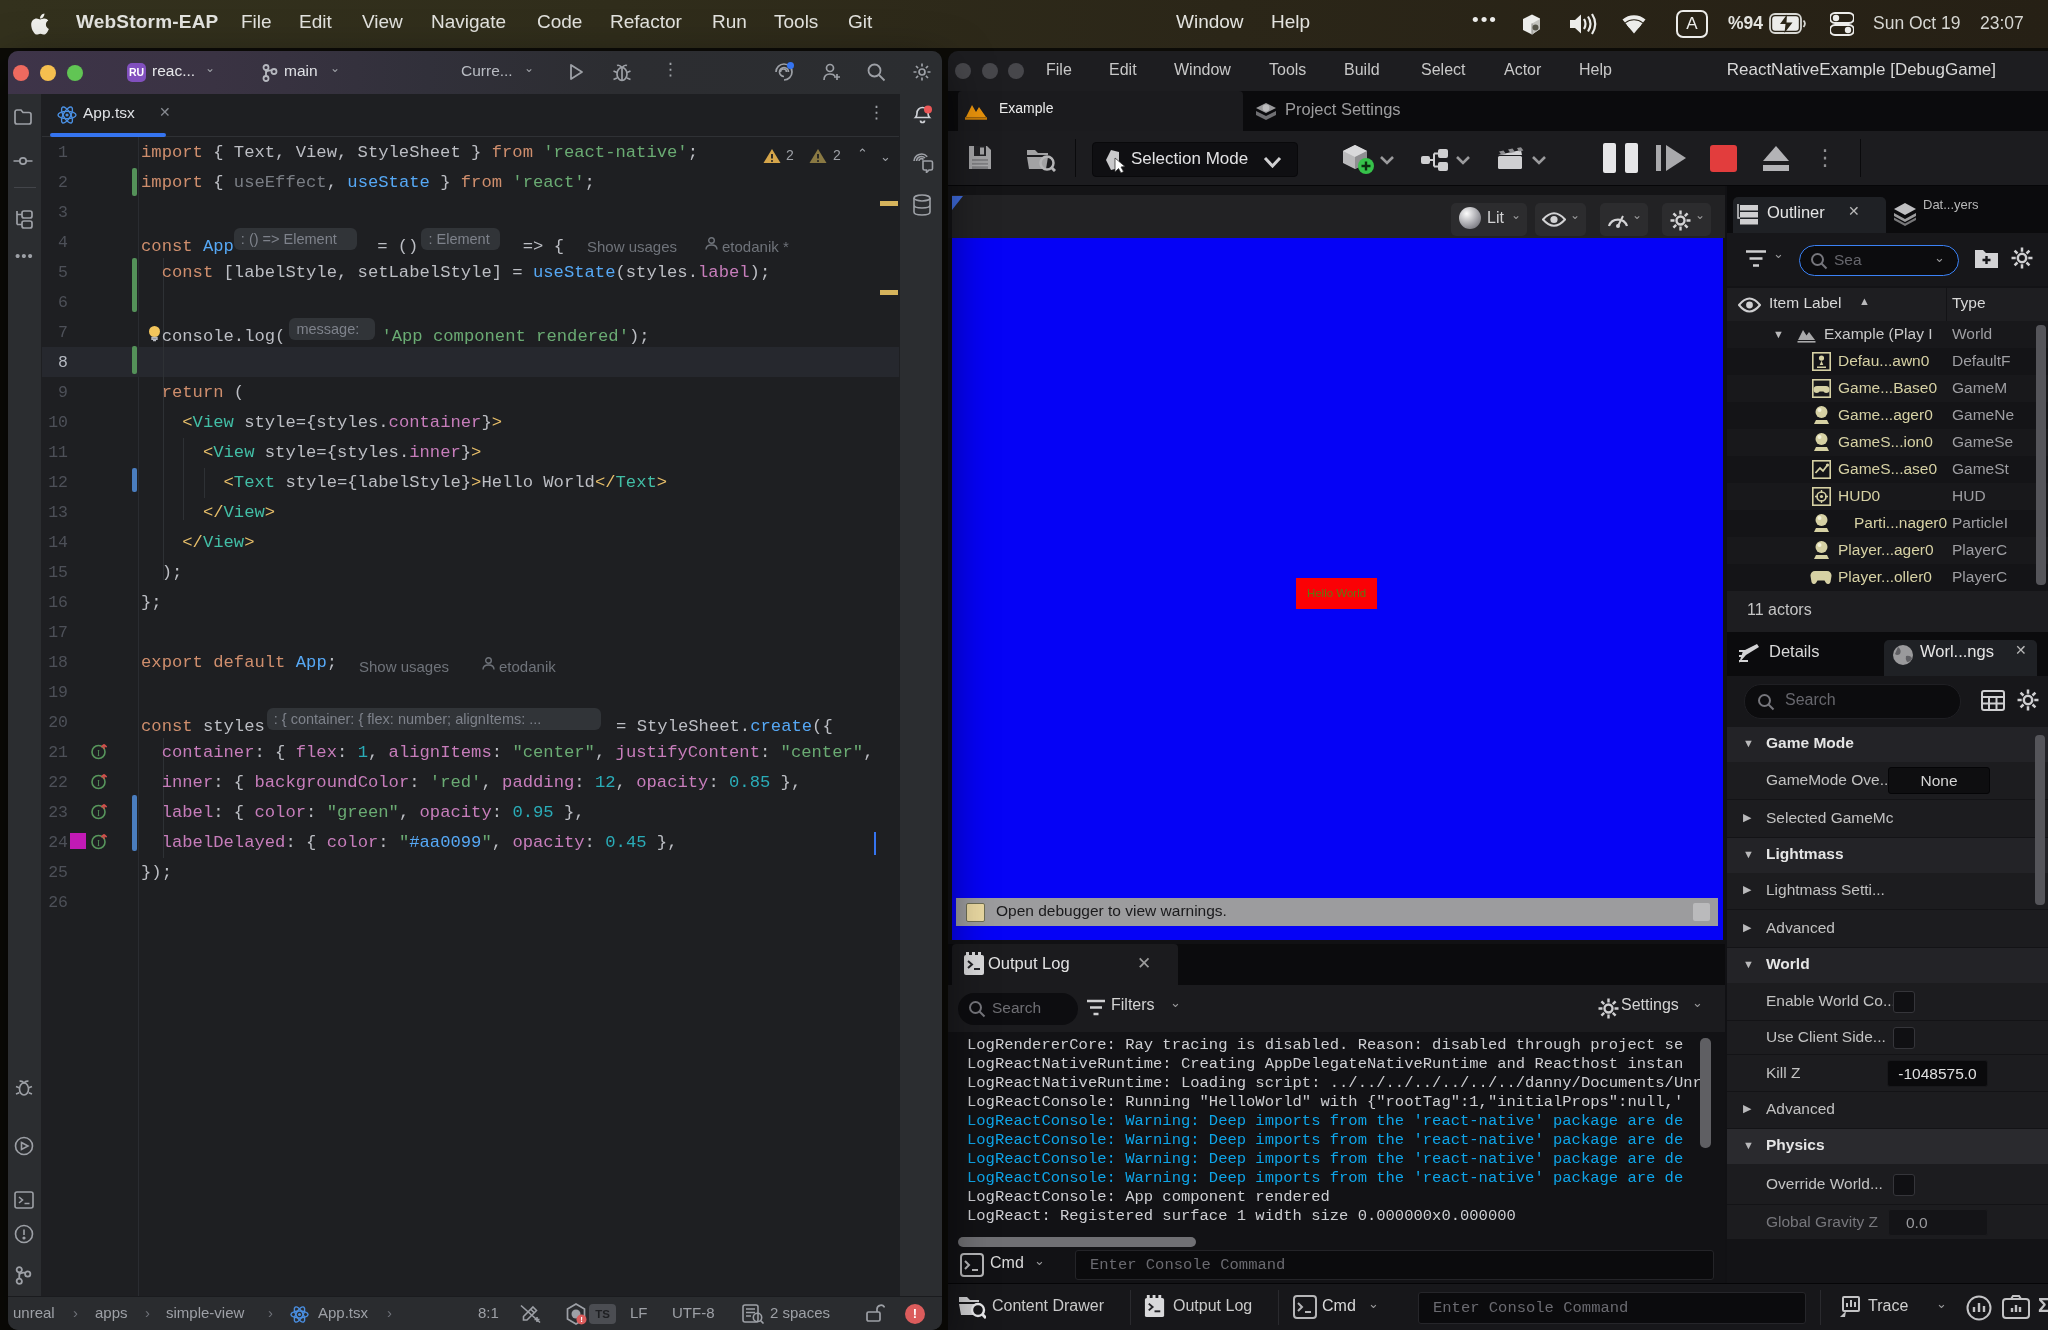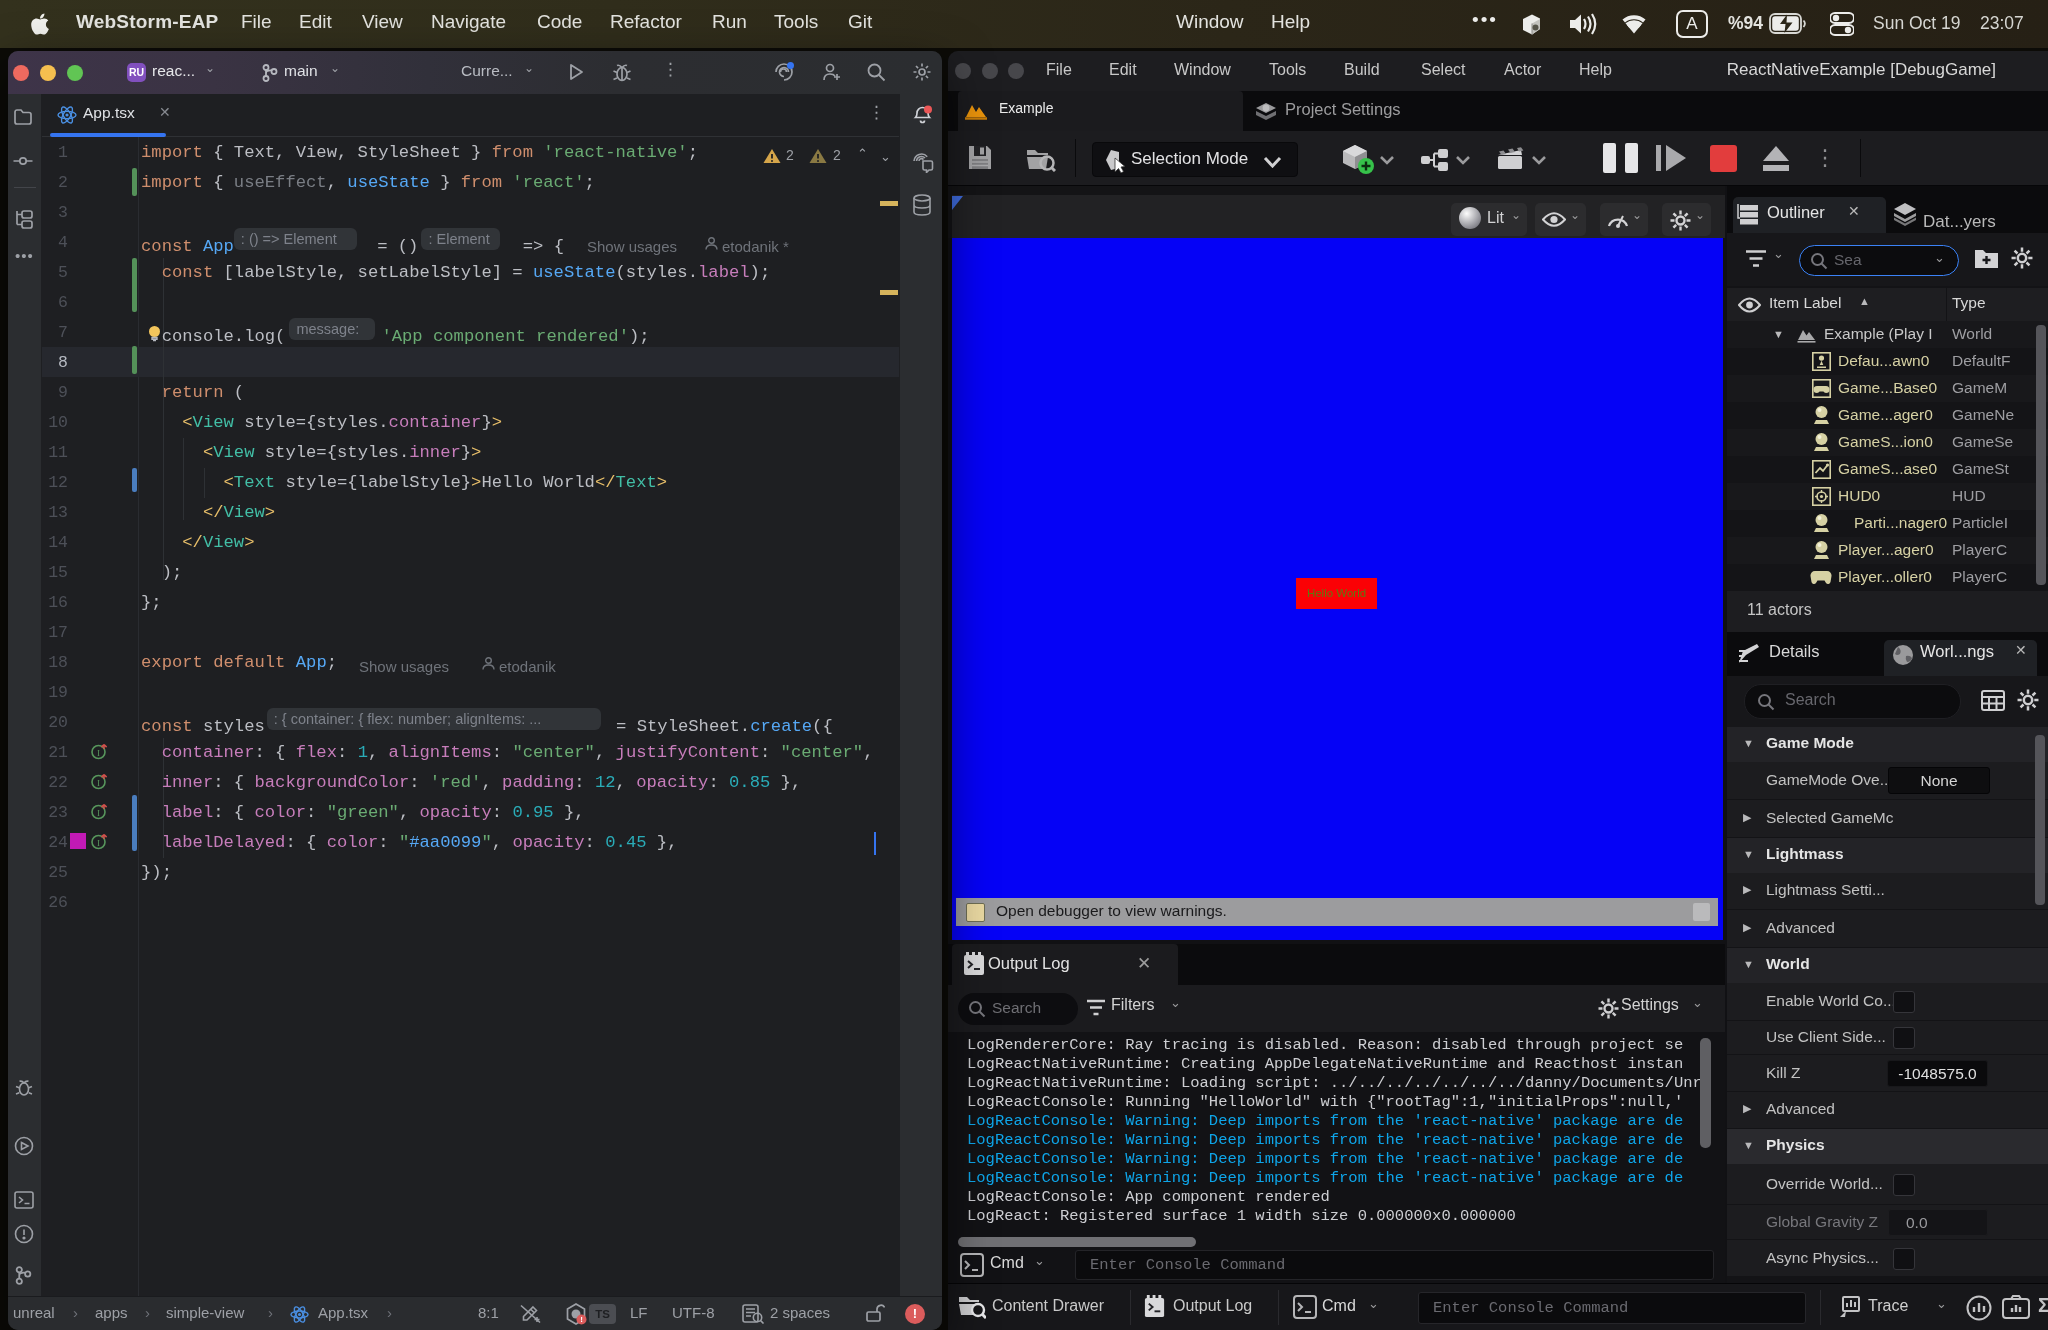--- a/index.html
+++ b/index.html
@@ -292,21 +292,21 @@
           <rect x="3" y="15" width="18" height="5.5" fill="#cfcfd1"></rect>
           <path d="M1 0 v14 h2" stroke="#cfcfd1" stroke-width="1.5" fill="none"></path>
         </svg>
       <span class="ab" style="left:40px;top:17px;color:#e5e5e5;font-size:16.5px">Outliner</span>
       <span class="ab" style="left:121px;top:17px;color:#b9b9b9;font-size:14px">✕</span>
       <svg class="ab" style="left:166px;top:16px" width="24" height="24" viewBox="0 0 24 24" fill="#bfbfc1">
           <path d="M12 1 L23 7 L12 13 L1 7 Z"></path>
           <path d="M1 11 L12 17 L23 11 L23 14 L12 20 L1 14 Z" opacity="0.8"></path>
           <path d="M1 15.5 L12 21.5 L23 15.5 L23 18 L12 24 L1 18 Z" opacity="0.6"></path>
         </svg>
-      <span class="ab" style="left:196px;top:26px;color:#b9b9b9;font-size:17px">Dat...yers</span>
+      <span class="ab" style="left:196px;top:11px;color:#b9b9b9;font-size:13px">Dat...yers</span>
     </div>
 
     <div class="ab" style="left:0;top:47px;width:321px;height:53px;background:#17171a;">
       <svg class="ab" style="left:18px;top:16px" width="22" height="19" viewBox="0 0 22 19">
           <path d="M1 2.5 h20 M4.5 9.5 h13 M8 16.5 h6" stroke="#cfcfd1" stroke-width="2.6"></path>
         </svg>
       <span class="ab" style="left:46px;top:13px;color:#9a9a9c;font-size:13px">⌄</span>
       <div class="ab" style="left:72px;top:12px;width:160px;height:31px;background:#0c0c0e;border-radius:16px;border:1px solid #3b82f6">
         <svg class="ab" style="left:10px;top:6px" width="18" height="18" viewBox="0 0 18 18">
             <circle cx="7.5" cy="7.5" r="5.5" fill="none" stroke="#76767c" stroke-width="2"></circle>
@@ -515,24 +515,20 @@
           <span class="ab" style="left:16px;top:10px;font-size:11px;color:#b9b9bb">▼</span>
           <span class="ab" style="left:39px;top:7px;font-weight:bold;color:#e5e5e5">Physics</span>
         </div>
       <div class="ab" style="left:0;top:437px;width:321px;height:41px;background:#1c1c1f;border-bottom:1px solid #131316">
           <span class="ab" style="left:39px;top:11px">Override World...</span>
           <div class="chk" style="left:166px;top:10px"></div>
         </div>
       <div class="ab" style="left:0;top:478px;width:321px;height:35px;background:#1c1c1f;border-bottom:1px solid #131316">
           <span class="ab" style="left:39px;top:8px;color:#77777c">Global Gravity Z</span>
           <div class="ab" style="left:161px;top:4px;width:100px;height:27px;background:#141417;border:1px solid #1c1c1f;border-radius:3px;color:#9a9a9e;line-height:25px"><span style="margin-left:17px">0.0</span></div>
-        </div>
-      <div class="ab" style="left:0;top:513px;width:321px;height:37px;background:#1c1c1f;border-bottom:1px solid #131316">
-          <span class="ab" style="left:39px;top:9px">Async Physics...</span>
-          <div class="chk" style="left:166px;top:8px"></div>
         </div>
     </div>
     <div class="ab" style="left:308px;top:549px;width:10px;height:170px;background:#55555a;border-radius:4px"></div>
   </div>
 
   <div class="ab" style="left:0;top:1232px;width:1100px;height:47px;background:#17171a;border-top:1px solid #050507;">
     <svg class="ab" style="left:10px;top:11px" width="28" height="24" viewBox="0 0 28 24">
         <path d="M1 2 h8 l3 3 h9 v2 h-20 Z" fill="#cfcfd1"></path>
         <path d="M1 9 h20 l-2 11 h-16 Z" fill="#cfcfd1"></path>
         <circle cx="20" cy="15" r="6" fill="#17171a" stroke="#e8e8ea" stroke-width="2.4"></circle>

